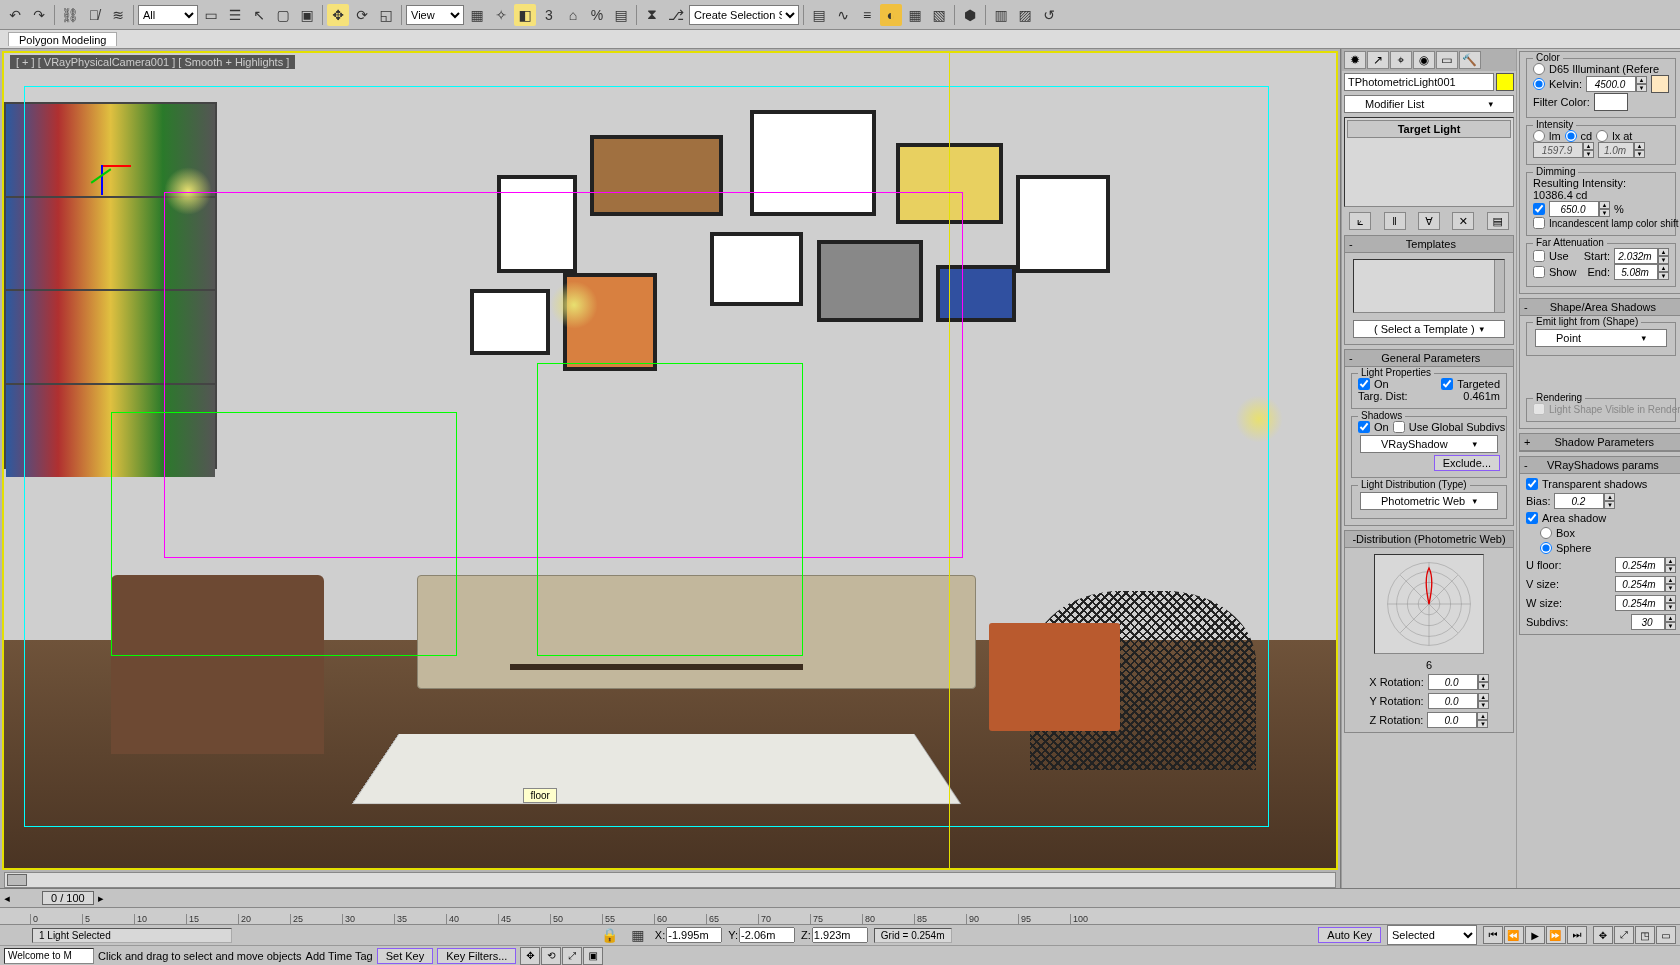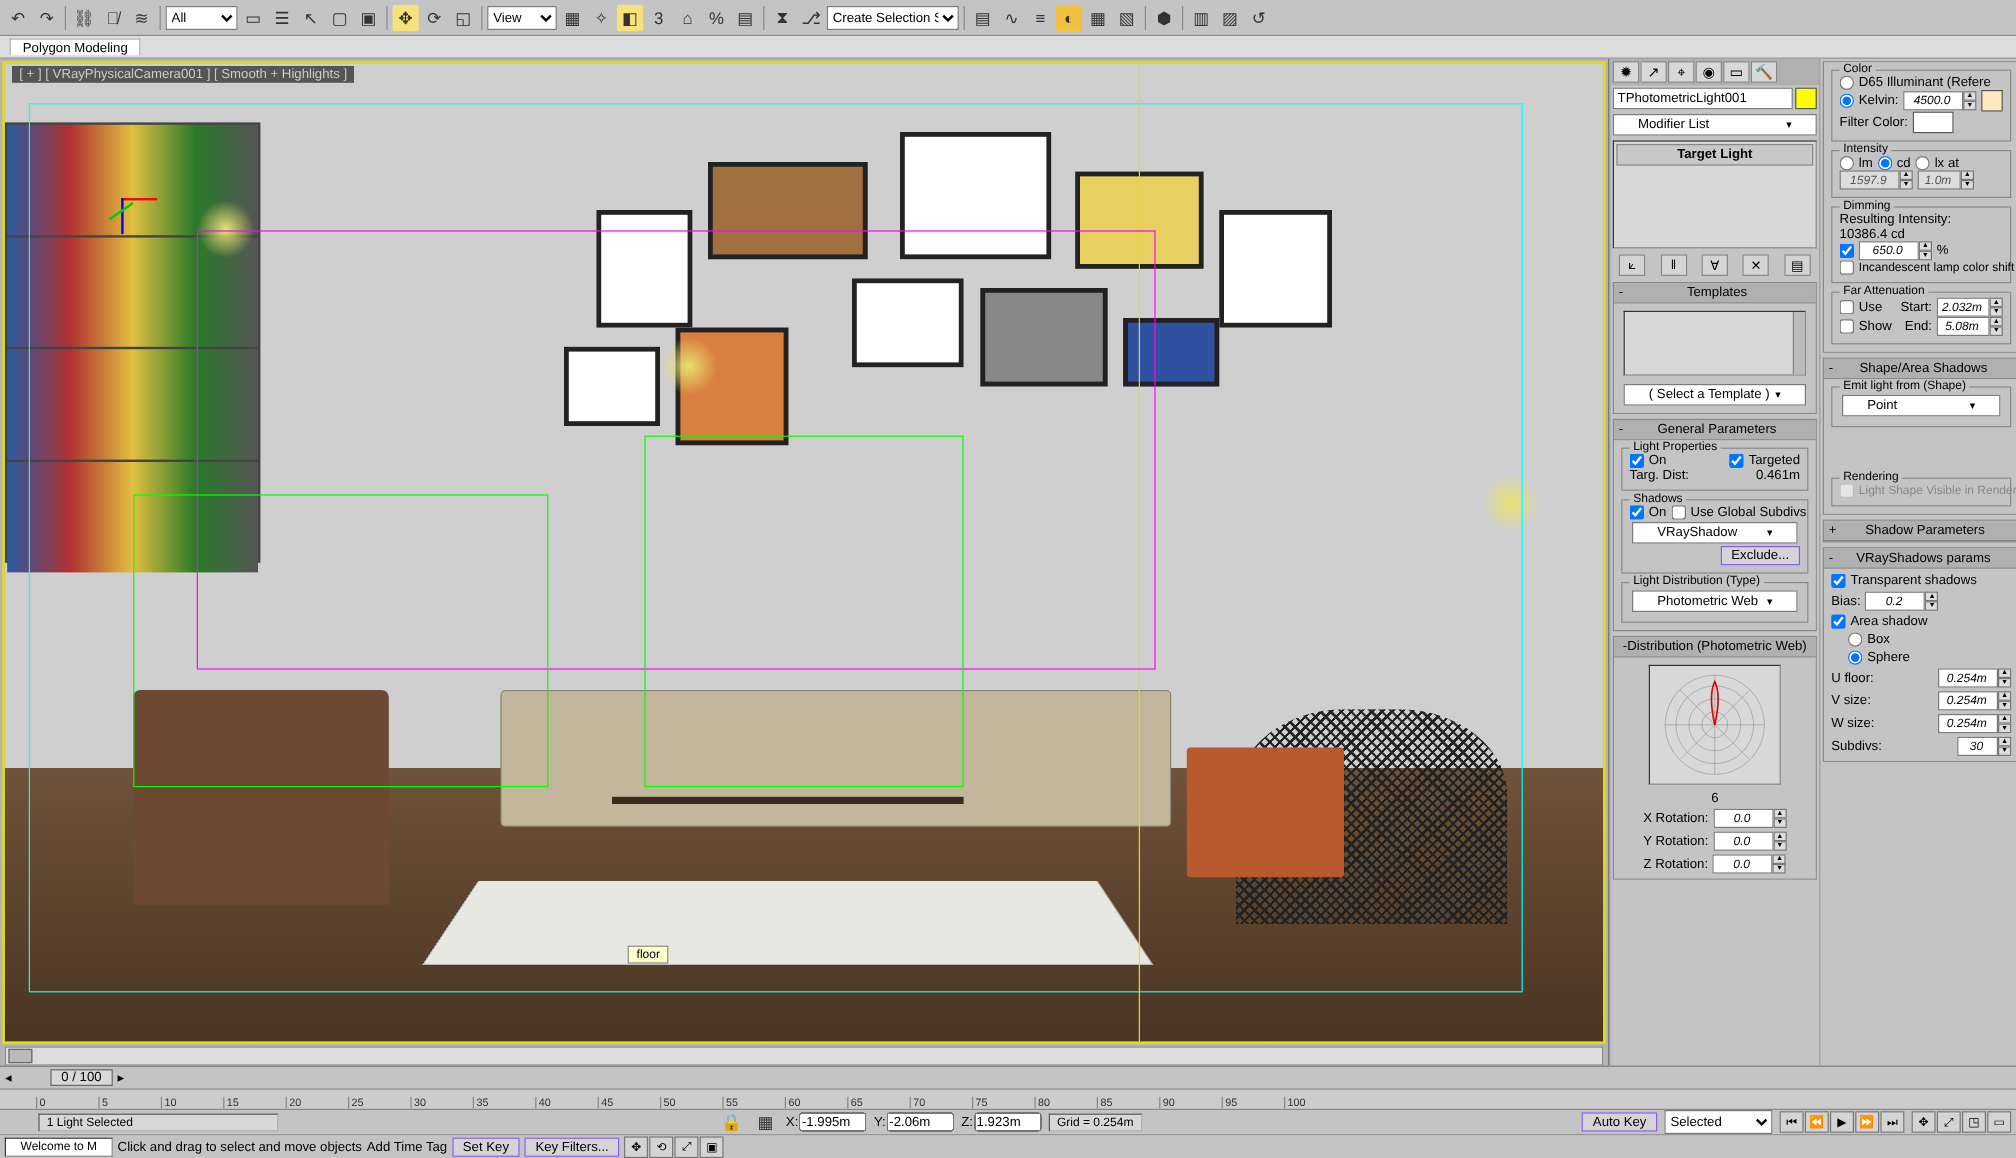--- a/index.html
+++ b/index.html
@@ -102,21 +102,21 @@
 .time-handle { background:#d8d8d8; border:1px solid #666; padding:0 8px; margin-left:28px; font-size:10px; }
 .time-slider-row .arrow { width:14px; text-align:center; }
 .ruler { height:18px; display:flex; align-items:flex-end; background:#ccc; border-top:1px solid #888; border-bottom:1px solid #888; padding-left:30px; gap:0; overflow:hidden; }
 .ruler span { flex:0 0 52px; font-size:9px; color:#333; border-left:1px solid #888; padding-left:2px; }
 .status-row { display:flex; align-items:center; height:20px; gap:6px; padding:0 4px; background:#c4c4c4; }
 .status-row .cell { border:1px inset #aaa; padding:1px 6px; background:#d8d8d8; font-size:10px; }
 .status-row .flex { flex:1; }
 .playback { display:flex; gap:1px; }
 .playback .pb { width:20px; height:18px; border:1px solid #777; background:#d4d4d4; display:flex; align-items:center; justify-content:center; font-size:10px; }
 .prompt-row { display:flex; align-items:center; height:20px; gap:4px; padding:0 4px; background:#c4c4c4; border-top:1px solid #999;}
-.prompt-row input { border:1px inset #888; height:16px; padding:0 3px; font-size:10px;text-align:center; }
+.prompt-row input { border:1px inset #888; height:16px; padding:0 3px; font-size:10px; }
 .coord-box { display:flex; align-items:center; gap:1px; }
 .coord-box input { width:56px; }
 </style>
 </head>
 <body>
 
 <div class="window">
 
   <div class="toolbar-row">
     <span class="toolbar-icon">↶</span>

